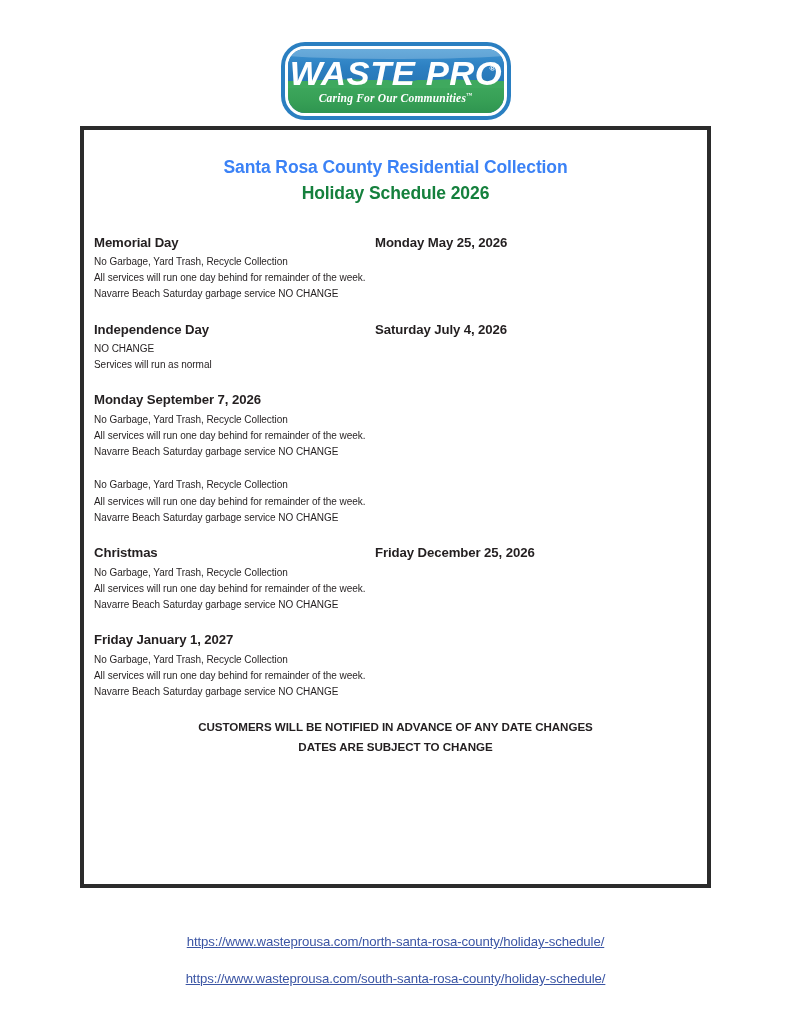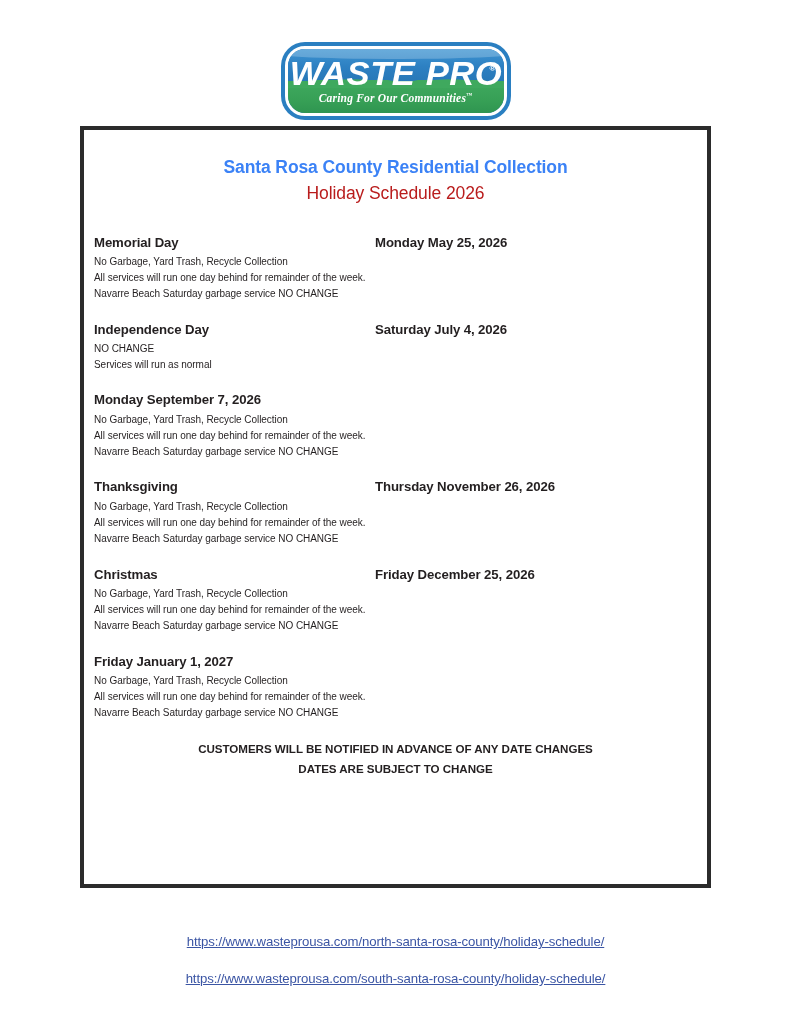--- a/index.html
+++ b/index.html
@@ -131,22 +131,22 @@
     padding-top: 25px;
   }
   .title-main {
     color: #3b82f6;
     font-weight: bold;
     font-size: 17.5px;
     line-height: 1.45;
     letter-spacing: -0.1px;
   }
   .title-sub {
-    color: #b91c1c;
-    font-weight: normal;
+    color: #15803d;
+    font-weight: bold;
     font-size: 17.5px;
     line-height: 1.5;
     letter-spacing: -0.1px;
   }
 
   .holidays {
     margin-top: 26px;
     padding-left: 10px;
   }
   .holiday {
@@ -250,24 +250,20 @@
     <div class="holiday">
       <div class="holiday-head">
         <div class="holiday-date">Monday September 7, 2026</div>
       </div>
       <div class="holiday-line">No Garbage, Yard Trash, Recycle Collection</div>
       <div class="holiday-line">All services will run one day behind for remainder of the week.</div>
       <div class="holiday-line">Navarre Beach Saturday garbage service NO CHANGE</div>
     </div>
 
     <div class="holiday">
-      <div class="holiday-head">
-        <div class="holiday-name">Thanksgiving</div>
-        <div class="holiday-date">Thursday November 26, 2026</div>
-      </div>
       <div class="holiday-line">No Garbage, Yard Trash, Recycle Collection</div>
       <div class="holiday-line">All services will run one day behind for remainder of the week.</div>
       <div class="holiday-line">Navarre Beach Saturday garbage service NO CHANGE</div>
     </div>
 
     <div class="holiday">
       <div class="holiday-head">
         <div class="holiday-name">Christmas</div>
         <div class="holiday-date">Friday December 25, 2026</div>
       </div>

